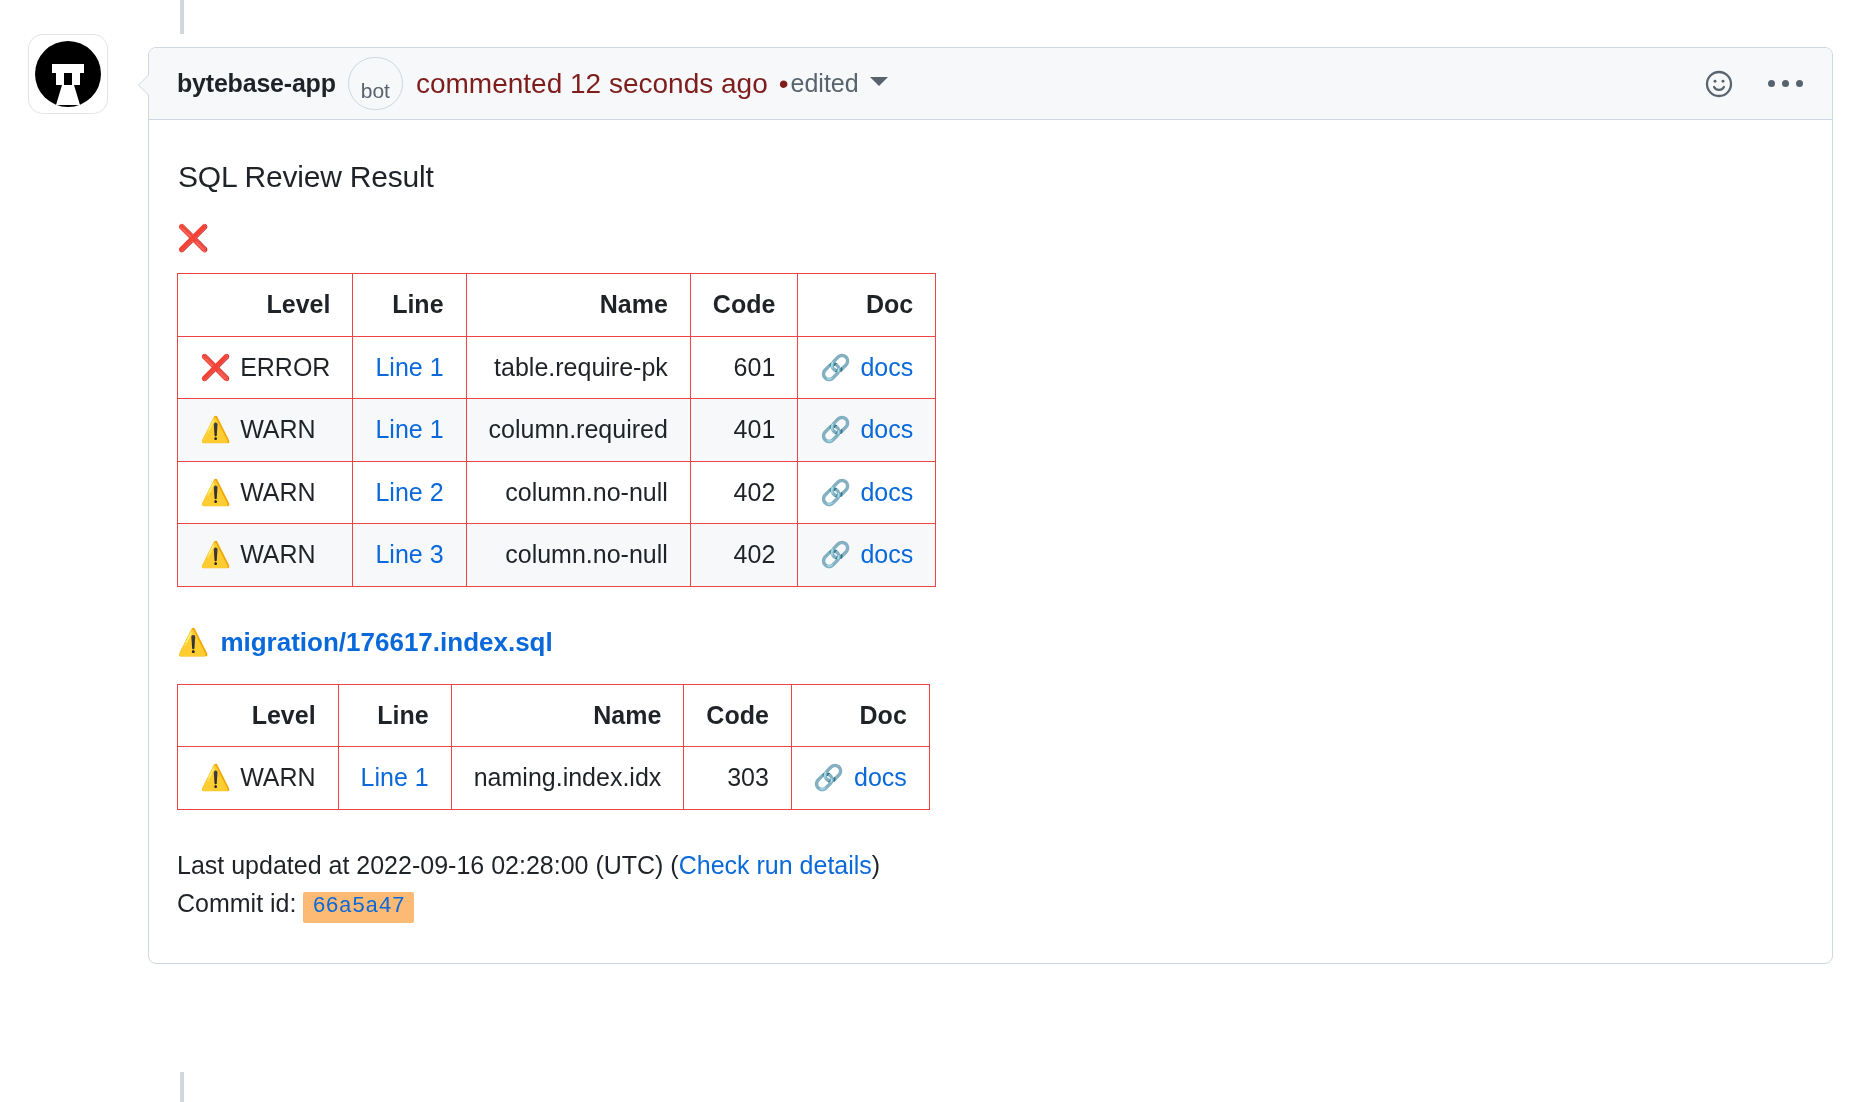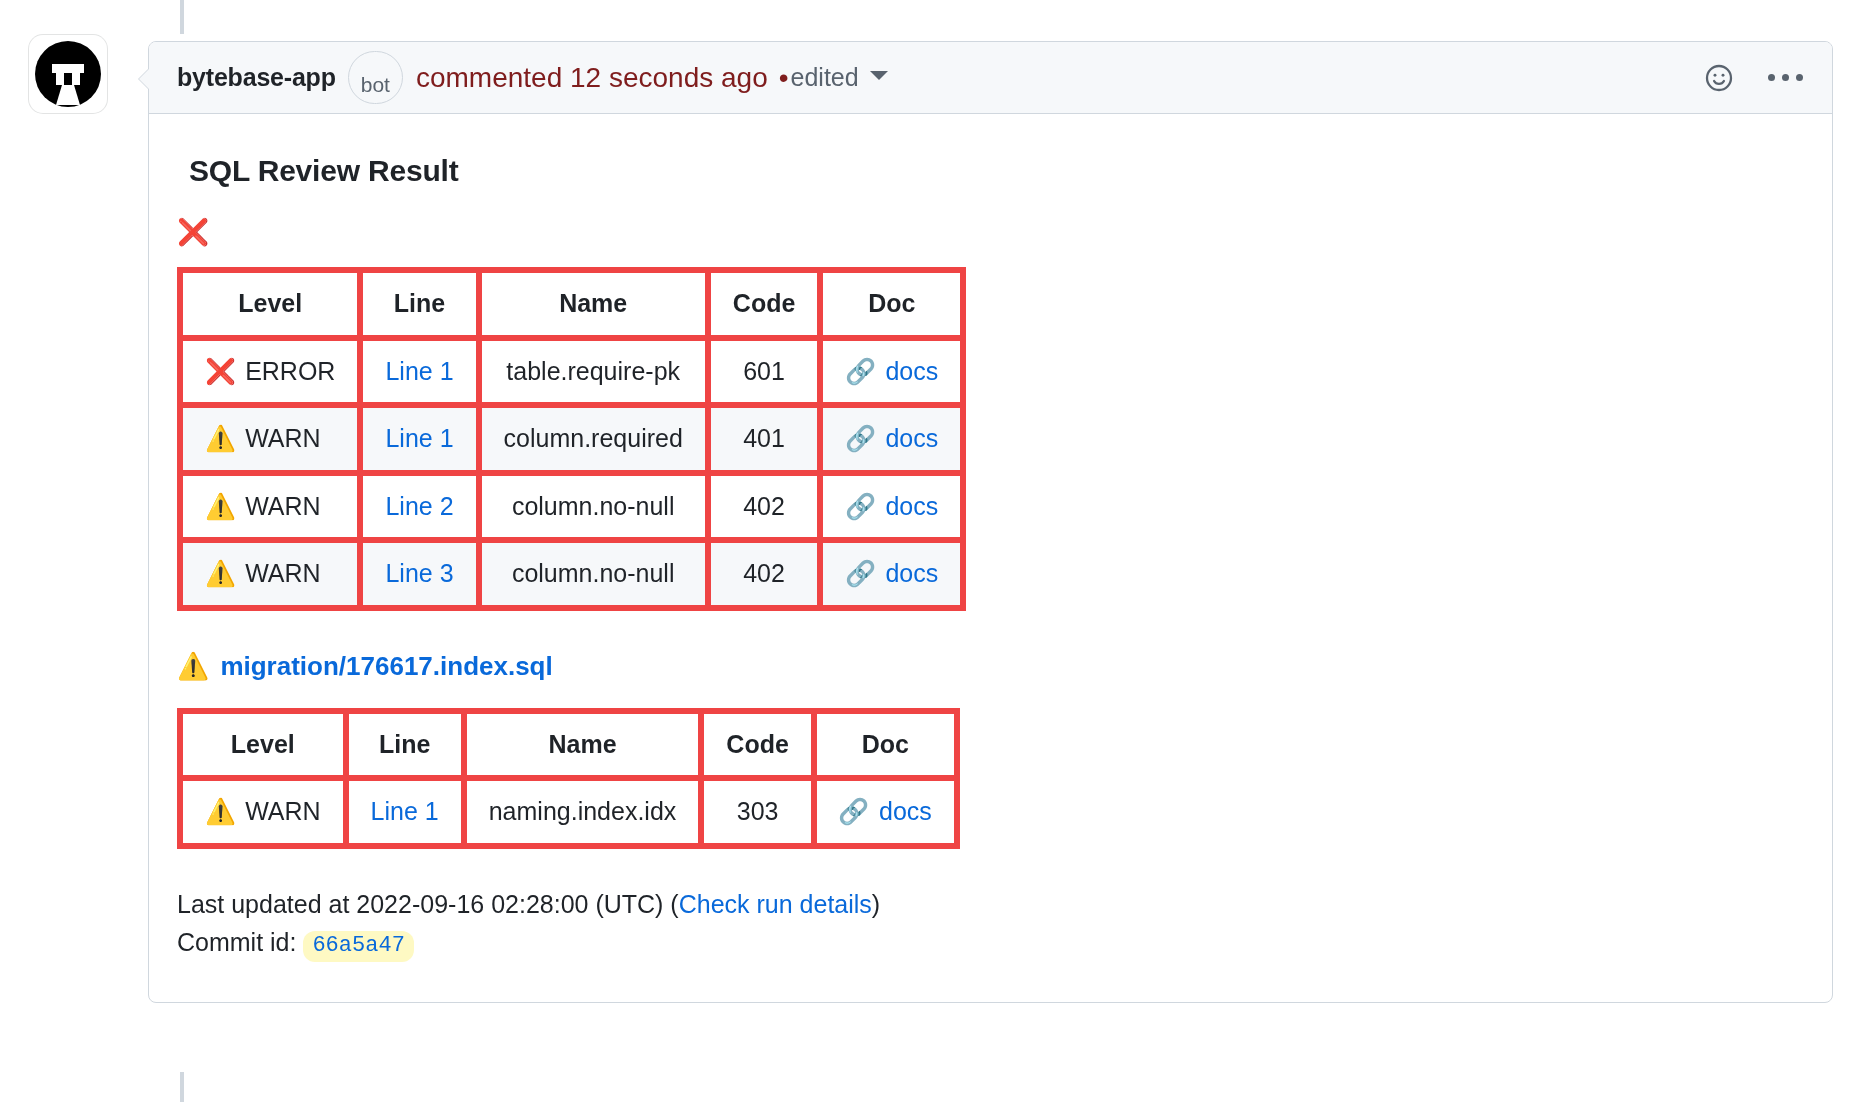--- a/index.html
+++ b/index.html
@@ -48,21 +48,21 @@
     align-items: center;
     justify-content: center;
     overflow: hidden;
   }
   #avatar svg { display: block; }
 
   
   #comment-box {
     position: absolute;
     left: 148px;
-    top: 41px;
+    top: 47px;
     width: 1685px;
     border: 1px solid #d0d7de;
     border-radius: 8px;
     background: #ffffff;
     box-sizing: border-box;
   }
 
   
   .caret-outer {
     position: absolute;
@@ -155,22 +155,22 @@
   }
 
   
   #comment-body {
     padding: 26px 28px 40px 28px;
     font-size: 25px;
     line-height: 1.5;
   }
   h3.section-title {
     font-size: 30px;
-    font-weight: 700;
-    margin: 8px 0 26px 12px;
+    font-weight: 400;
+    margin: 8px 0 26px 1px;
     color: #1f2328;
     letter-spacing: -0.2px;
   }
 
   .file-heading {
     font-size: 26px;
     font-weight: 700;
     margin: 0 0 22px 0;
     display: flex;
     align-items: center;
@@ -188,23 +188,23 @@
 
   
   table.review-table {
     border-collapse: collapse;
     margin: 0 0 36px 0;
     font-size: 25px;
     background: #ffffff;
   }
   table.review-table th,
   table.review-table td {
-    border: 6px solid #ef4444;
+    border: 1px solid #ef4444;
     padding: 12px 22px;
-    text-align: center;
+    text-align: right;
     white-space: nowrap;
   }
   table.review-table th {
     font-weight: 700;
     background: #ffffff;
   }
   table.review-table tbody tr:nth-child(even) {
     background: #f6f8fa;
   }
   table.review-table a { color: #0969da; text-decoration: none; }
@@ -222,22 +222,22 @@
 
   
   .footer-line {
     font-size: 25px;
     line-height: 1.52;
     margin: 0;
     color: #1f2328;
   }
   .footer-line a { color: #0969da; text-decoration: none; }
   code.commit-id {
-    background: #fef9c3;
-    border-radius: 12px;
+    background: #fdba74;
+    border-radius: 2px;
     padding: 2px 9px 4px 9px;
     font-family: "Liberation Mono", monospace;
     font-size: 22px;
     color: #0969da;
   }
 </style>
 </head>
 <body>
 
 <div id="timeline-line-top"></div>

